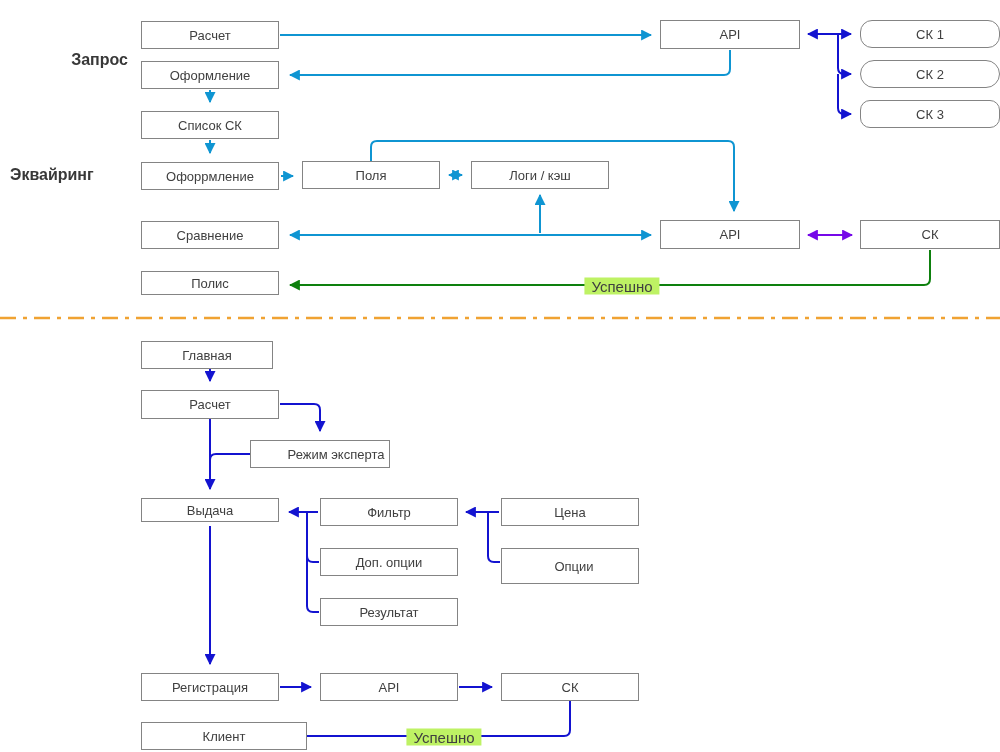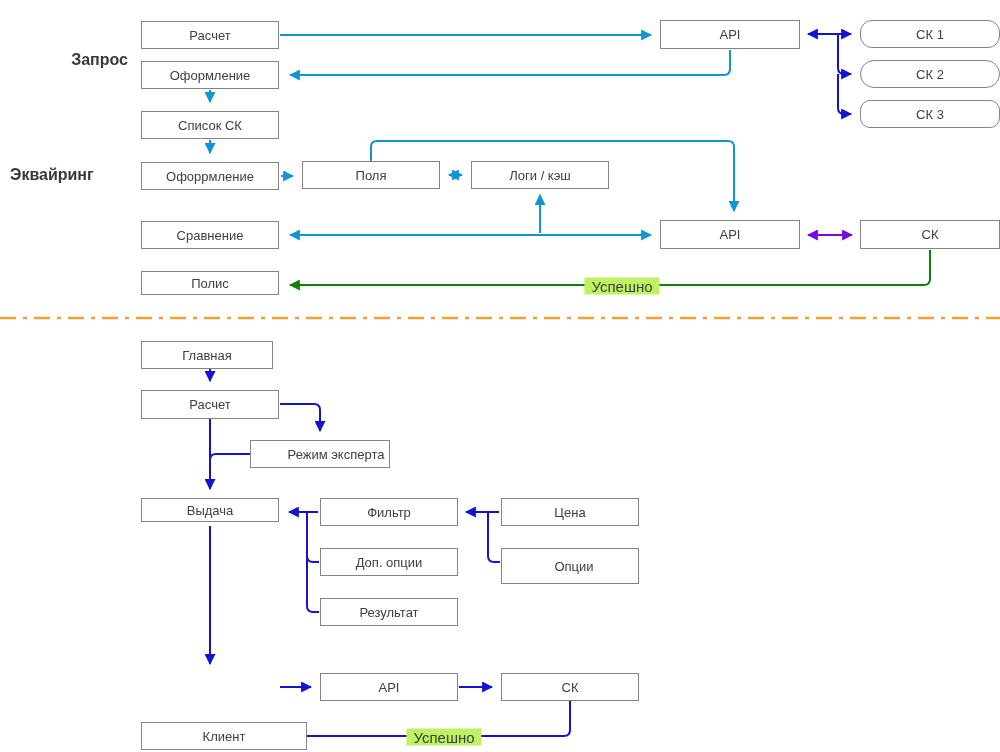--- a/index.html
+++ b/index.html
@@ -90,20 +90,21 @@
 
   <div class="node" style="left:141px;top:341px;width:132px;height:28px;">Главная</div>
   <div class="node" style="left:141px;top:390px;width:138px;height:29px;">Расчет</div>
   <div class="node" style="left:250px;top:440px;width:140px;height:28px;padding-left:32px;">Режим эксперта</div>
   <div class="node" style="left:141px;top:498px;width:138px;height:24px;">Выдача</div>
   <div class="node" style="left:501px;top:498px;width:138px;height:28px;">Цена</div>
   <div class="node" style="left:320px;top:498px;width:138px;height:28px;">Фильтр</div>
   <div class="node" style="left:320px;top:548px;width:138px;height:28px;">Доп. опции</div>
   <div class="node" style="left:501px;top:548px;width:138px;height:36px;padding-left:8px;">Опции</div>
   <div class="node" style="left:320px;top:598px;width:138px;height:28px;">Результат</div>
+  <div class="node" style="left:141px;top:673px;width:138px;height:28px;">Регистрация</div>
   <div class="node" style="left:320px;top:673px;width:138px;height:28px;">API</div>
   <div class="node" style="left:501px;top:673px;width:138px;height:28px;">СК</div>
   <div class="node" style="left:141px;top:722px;width:166px;height:28px;">Клиент</div>
 
   <div class="edgelabel" style="left:622px;top:286px;">Успешно</div>
   <div class="edgelabel" style="left:444px;top:737px;">Успешно</div>
 
 </div>
 
 </body></html>

